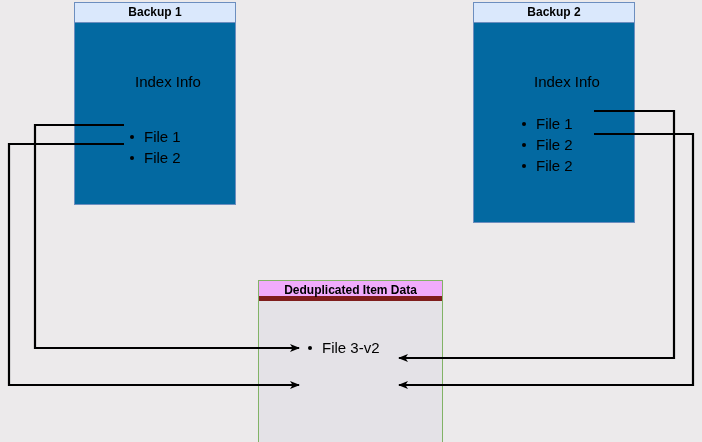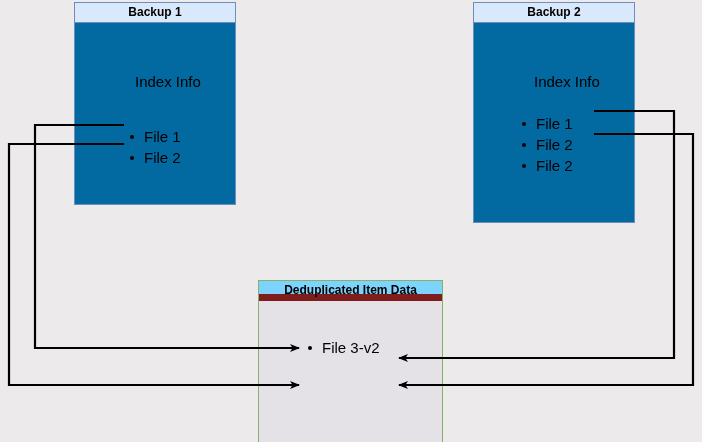--- a/index.html
+++ b/index.html
@@ -57,22 +57,22 @@
   .node-blue .node-header {
     background: #dae8fc;
     border-bottom: 1px solid #6c8ebf;
   }
   
   .node-green {
     border: 1px solid #82b366;
     background: #e4e2e7;
   }
   .node-green .node-header {
-    background: #7dd3fc;
-    border-bottom: 7px solid #7f1d1d;
+    background: #f0abfc;
+    border-bottom: 5px solid #7f1d1d;
   }
   .index-label {
     position: absolute;
     font-size: 15px;
     color: #000000;
     white-space: nowrap;
     margin-left: 36px;
   }
   ul.file-list {
     position: absolute;

